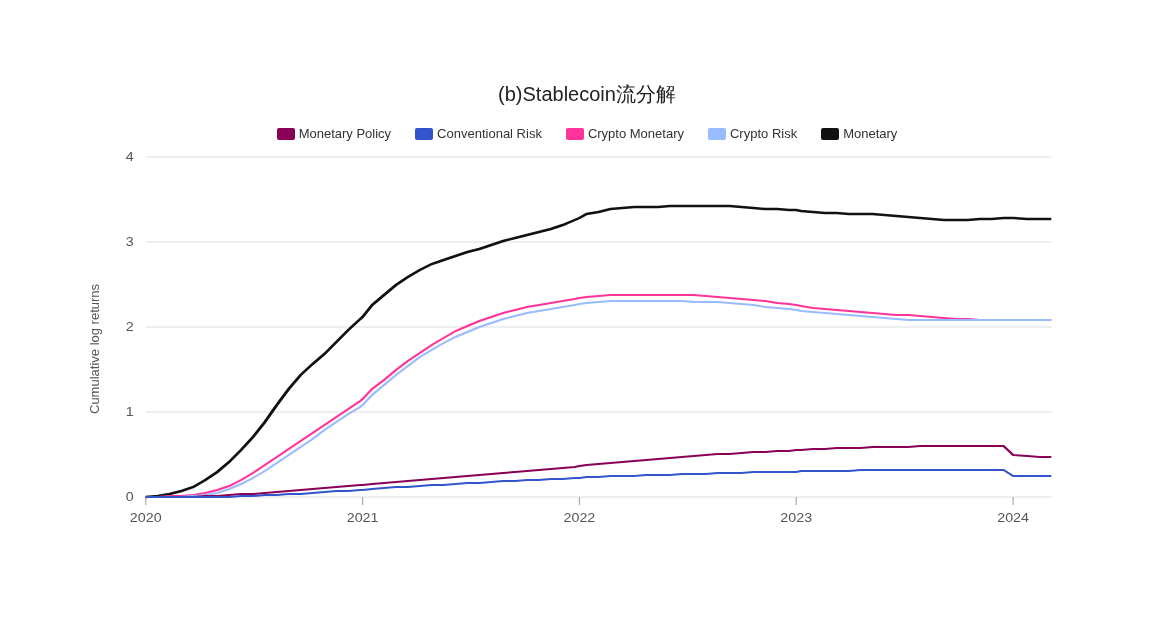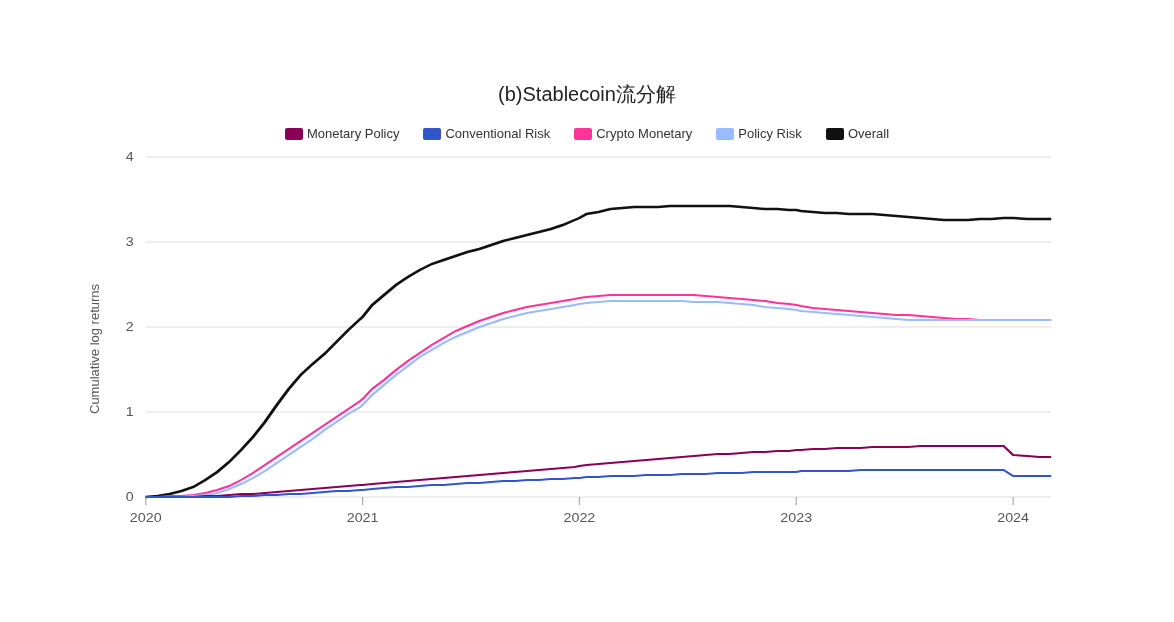--- a/index.html
+++ b/index.html
@@ -84,25 +84,25 @@
     <div class="legend-item">
       <div class="legend-color" style="background:#3355CC;"></div>
       <span>Conventional Risk</span>
     </div>
     <div class="legend-item">
       <div class="legend-color" style="background:#FF3399;"></div>
       <span>Crypto Monetary</span>
     </div>
     <div class="legend-item">
       <div class="legend-color" style="background:#99BBFF;"></div>
-      <span>Policy Risk</span>
+      <span>Crypto Risk</span>
     </div>
     <div class="legend-item">
       <div class="legend-color" style="background:#111111;"></div>
-      <span>Overall</span>
+      <span>Monetary</span>
     </div>
   </div>
 
   <div class="chart-area">
     <div class="y-axis-label">Cumulative log returns</div>
     <div class="chart-inner">
       <svg class="main-chart" viewBox="0 0 820 380" preserveAspectRatio="none">
 
         <line x1="30" y1="0" x2="790" y2="0" stroke="#ddd" stroke-width="1"></line>
         <line x1="30" y1="85" x2="790" y2="85" stroke="#ddd" stroke-width="1"></line>

